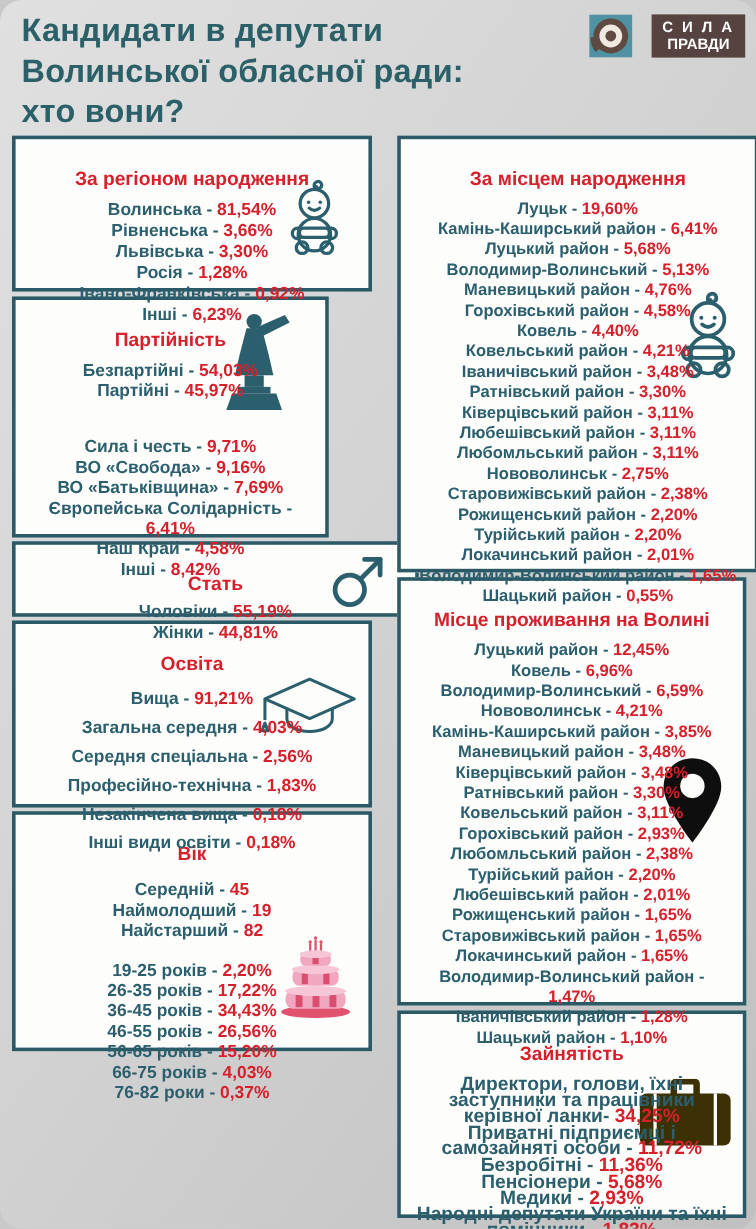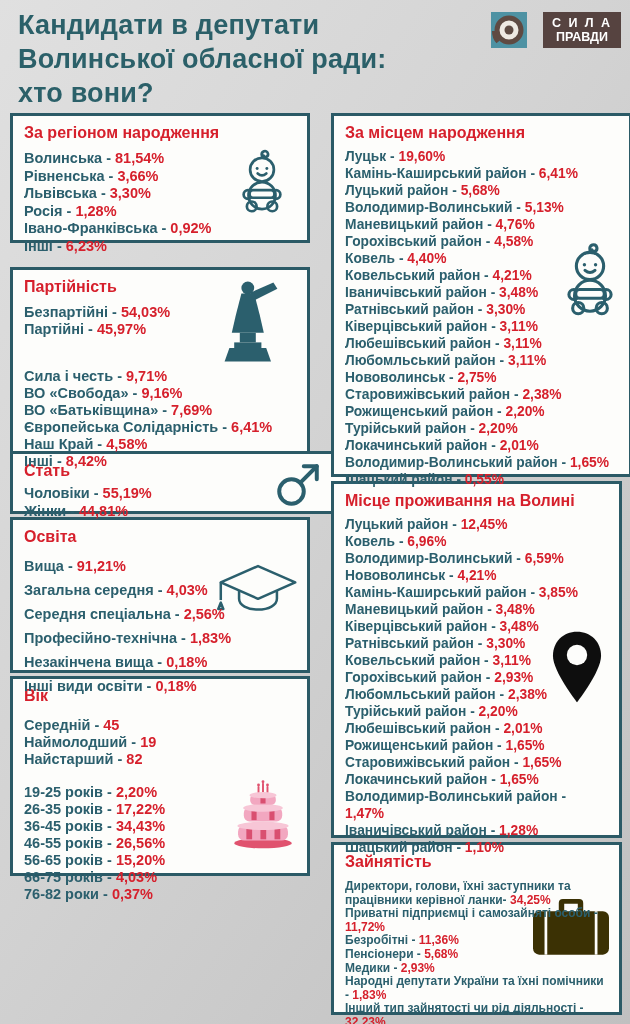--- a/index.html
+++ b/index.html
@@ -6,67 +6,69 @@
   body{
     width:630px;height:1024px;
     font-family:"Liberation Sans", sans-serif;
     font-weight:bold;
     background:#c9c9c9;
     overflow:hidden;
   }
   #canvas{
     position:relative;width:630px;height:1024px;
     background:linear-gradient(125deg,#e0e0e0 0%,#d3d3d3 45%,#c0c0c0 100%);
+    border-radius:18px;
   }
   
   #title{
     position:absolute;left:18px;top:8px;width:460px;
     color:#2b6069;font-size:27px;line-height:34px;letter-spacing:0.2px;
   }
   #logo{
     position:absolute;right:9px;top:12px;display:flex;align-items:stretch;gap:16px;
   }
   #logo .logo-square{width:36px;height:36px;display:block;}
   #logo .logo-text{
     background:#564340;color:#ffffff;width:78px;height:36px;
     display:flex;flex-direction:column;justify-content:center;align-items:center;
     font-size:12.5px;line-height:14px;
   }
   #logo .logo-text .l1{letter-spacing:2px;}
   
   .box{
     position:absolute;box-sizing:border-box;
     background:#fdfdfb;border:3px solid #2b5a66;
-    padding:7px 11px;
+    padding:24px 11px;
+    text-align:center;
   }
   .box h2{margin:0 0 8px;font-size:16px;line-height:19px;color:#d6202c;}
   .row{font-size:14.5px;line-height:17.5px;color:#2b5f6d;position:relative;z-index:2;}
   .row .val{color:#d6202c;}
   .box .icon{position:absolute;z-index:1;}
   
   #box-birth-region{left:10px;top:113px;width:300px;height:130px;}
-  #box-party{left:10px;top:247px;width:300px;height:201px;margin-top:20px;}
+  #box-party{left:10px;top:247px;width:264px;height:201px;}
   #box-party .row{line-height:17px;}
   #box-party .row.gap{margin-top:30px;}
   #box-gender{left:10px;top:451px;width:339px;height:63px;}
   #box-gender h2{margin-bottom:5px;}
   #box-education{left:10px;top:517px;width:300px;height:156px;}
   #box-education .row{line-height:24px;}
   #box-age{left:10px;top:676px;width:300px;height:200px;}
   #box-age h2{margin-bottom:12px;}
   #box-age .row{line-height:17px;}
   #box-age .row.gap{margin-top:16px;}
   #box-birth-place{left:331px;top:113px;width:301px;height:364px;}
   #box-birth-place .row{font-size:13.8px;line-height:17px;}
   #box-birth-place h2{margin-bottom:6px;}
   #box-residence{left:331px;top:481px;width:291px;height:357px;}
   #box-residence .row{font-size:13.8px;line-height:17px;}
   #box-residence h2{margin-bottom:6px;}
   #box-employment{left:331px;top:842px;width:291px;height:173px;}
-  #box-employment .row{font-size:12px;line-height:13.6px;}
+  #box-employment .row{font-size:16px;line-height:13.6px;}
   #box-employment h2{margin-bottom:9px;}
 </style>
 </head>
 <body>
 
 <div id="canvas">
 
   <div id="title">
     <div>Кандидати в депутати</div>
     <div>Волинської обласної ради:</div>

